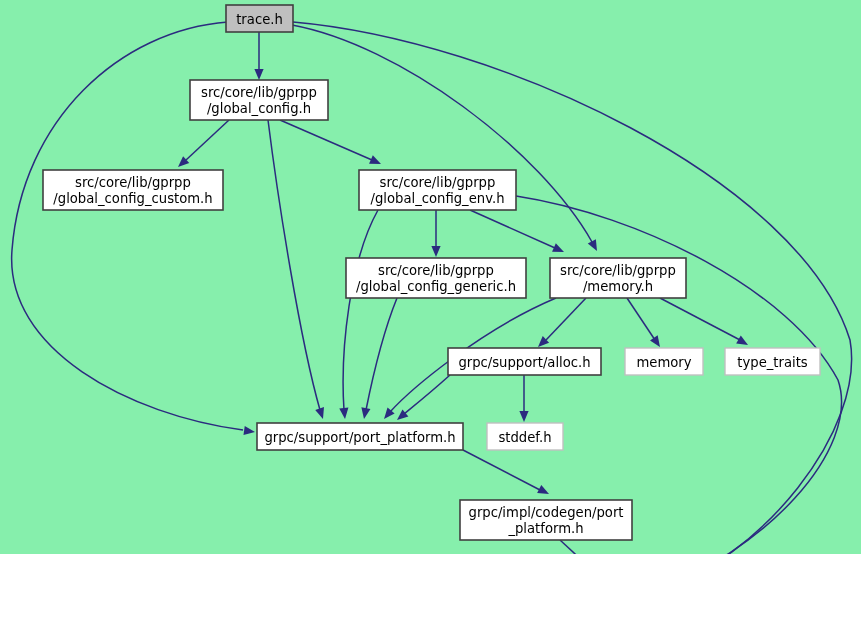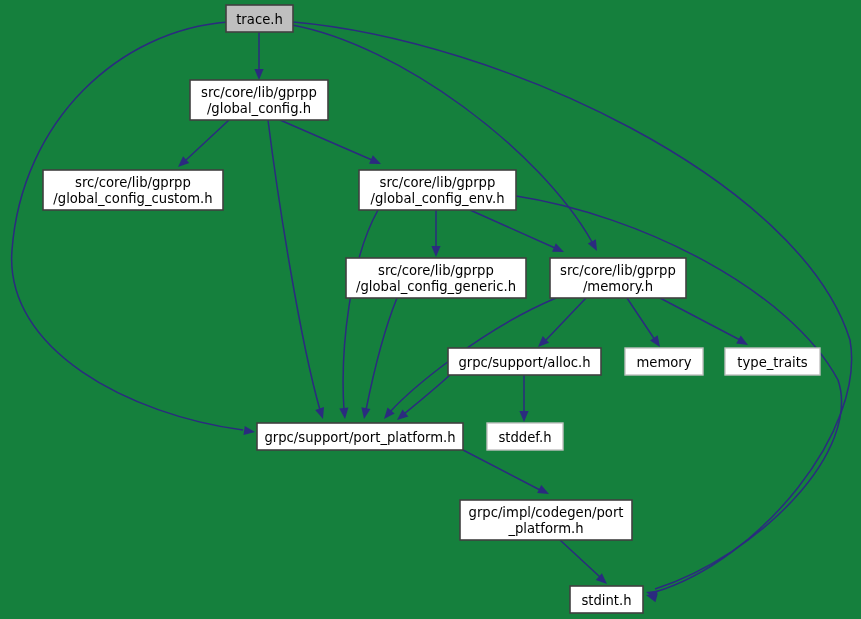--- a/index.html
+++ b/index.html
@@ -3,22 +3,22 @@
 <meta charset="utf-8">
 <style>
   html, body {
     margin: 0;
     padding: 0;
     background: #ffffff;
   }
   #canvas-wrap {
     position: relative;
     width: 861px;
-    height: 619px;
-    background: #15803d;
+    height: 554px;
+    background: #86efac;
     overflow: hidden;
     font-family: "DejaVu Sans", "Liberation Sans", sans-serif;
   }
   svg#graph {
     position: absolute;
     left: 0;
     top: 0;
     width: 861px;
     height: 619px;
     display: block;

